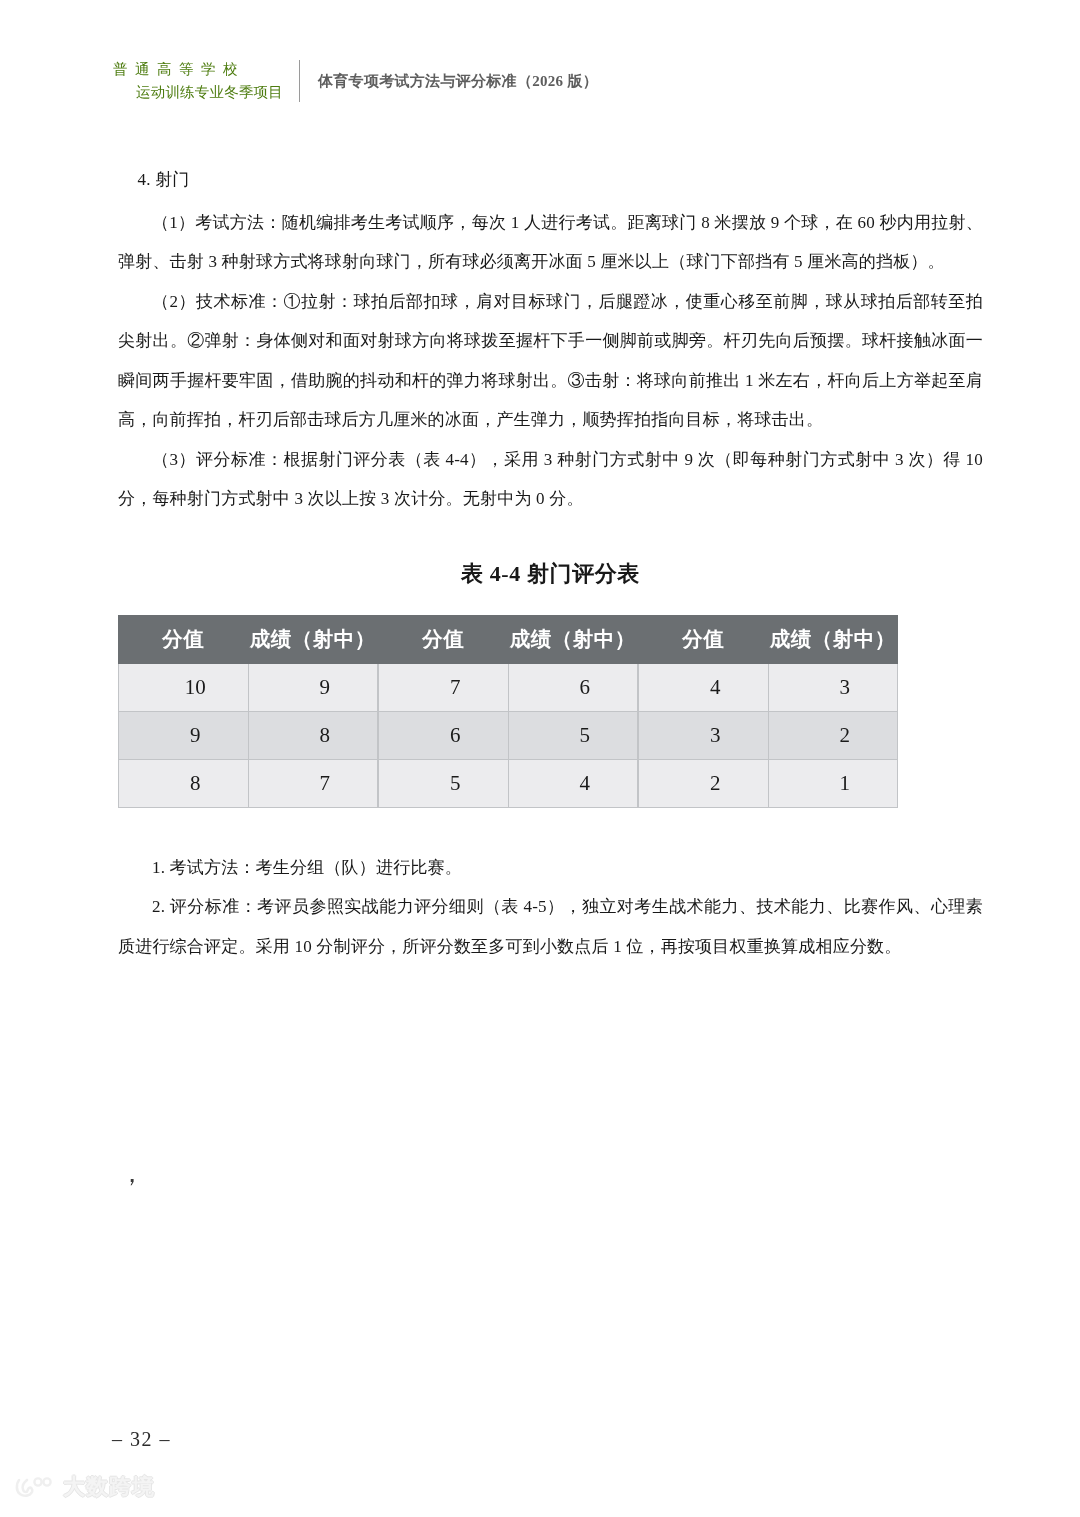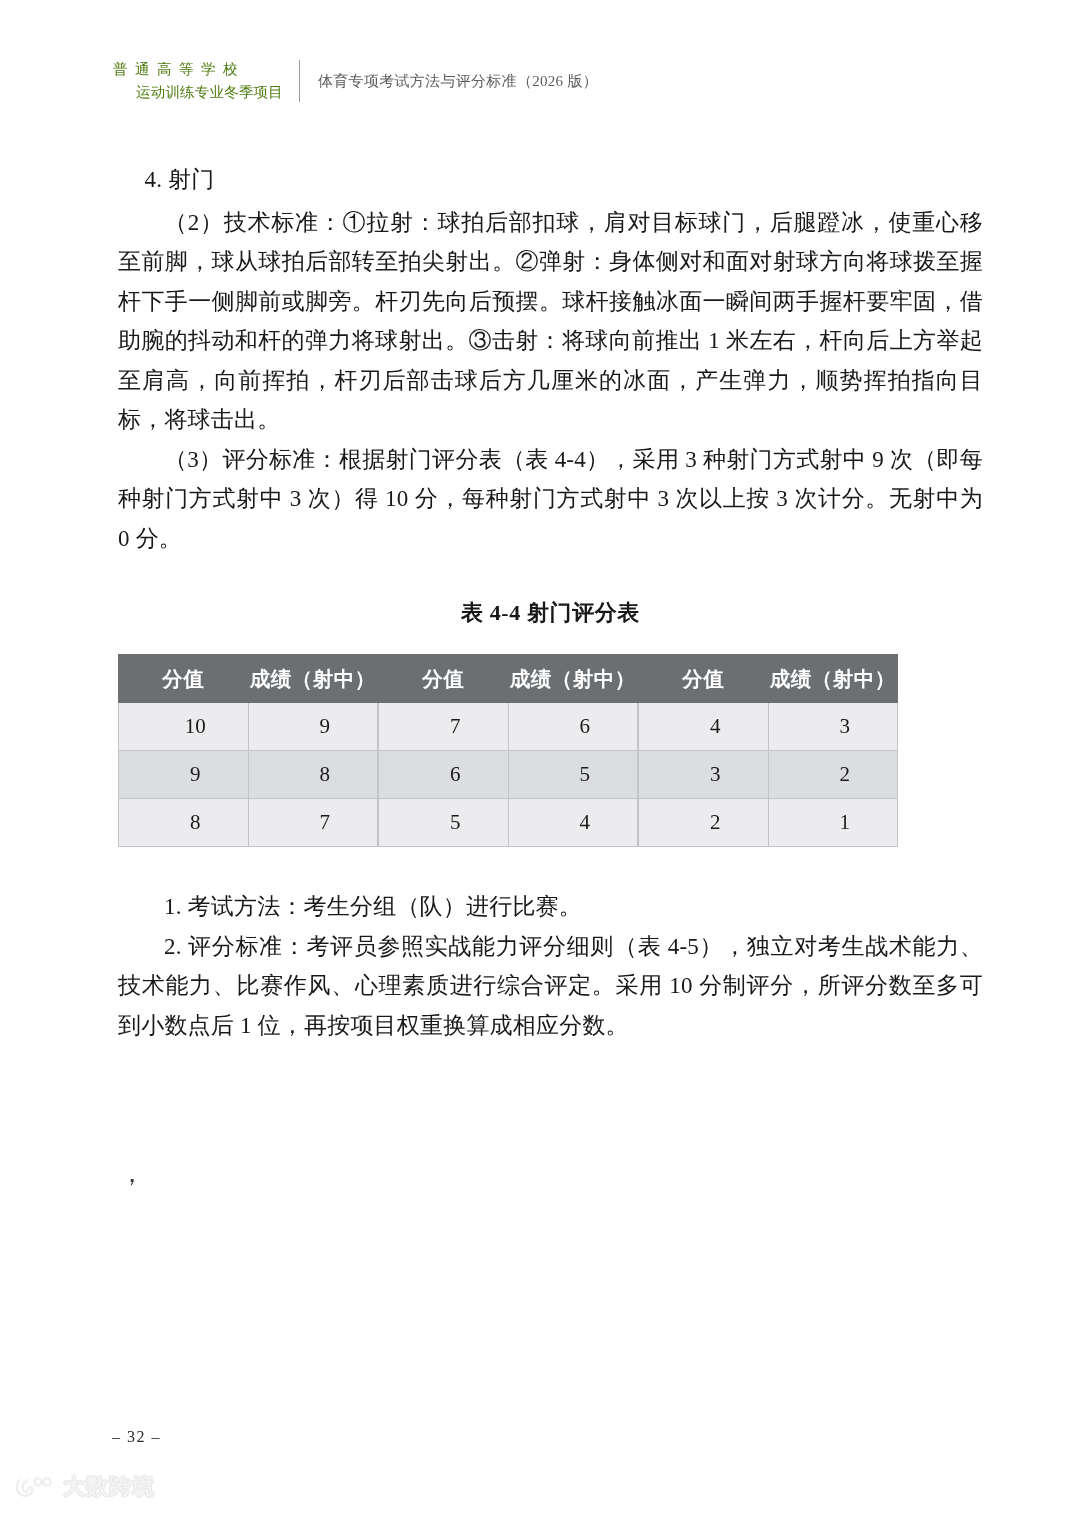--- a/index.html
+++ b/index.html
@@ -46,32 +46,33 @@
     width: 1px;
     height: 42px;
     background: #9a9a9a;
     margin: 0 18px 0 16px;
   }
   .runhead-right {
     font-size: 15px;
     color: #5e5e5e;
     letter-spacing: 0.3px;
     white-space: nowrap;
+    font-weight: bold;
   }
 
   
   .content {
     position: absolute;
     left: 118px;
     top: 160px;
     width: 865px;
   }
   p.para {
     margin: 0;
-    font-size: 23px;
+    font-size: 17px;
     line-height: 39.5px;
     text-align: justify;
     text-justify: inter-ideograph;
     letter-spacing: 0.2px;
     color: #191919;
   }
   p.indent2 { text-indent: 2em; }
   p.indent1 { text-indent: 1.15em; }
   p.heading {
     margin: 0;
@@ -135,21 +136,21 @@
     font-size: 26px;
     color: #3a3a3a;
     line-height: 1;
   }
 
   
   .folio {
     position: absolute;
     left: 112px;
     top: 1428px;
-    font-size: 16px;
+    font-size: 20px;
     color: #2a2a2a;
     letter-spacing: 1.5px;
   }
 
   
   .watermark {
     position: absolute;
     left: 14px;
     top: 1472px;
     display: flex;
@@ -179,20 +180,21 @@
   </div>
   <div class="runhead-rule"></div>
   <div class="runhead-right">体育专项考试方法与评分标准（2026 版）</div>
 </div>
 
 <div class="content">
 
   <p class="para indent1">4. 射门</p>
   <div class="gap-s"></div>
 
+  <p class="para indent2">（1）考试方法：随机编排考生考试顺序，每次 1 人进行考试。距离球门 8 米摆放 9 个球，在 60 秒内用拉射、弹射、击射 3 种射球方式将球射向球门，所有球必须离开冰面 5 厘米以上（球门下部挡有 5 厘米高的挡板）。</p>
   <p class="para indent2">（2）技术标准：①拉射：球拍后部扣球，肩对目标球门，后腿蹬冰，使重心移至前脚，球从球拍后部转至拍尖射出。②弹射：身体侧对和面对射球方向将球拨至握杆下手一侧脚前或脚旁。杆刃先向后预摆。球杆接触冰面一瞬间两手握杆要牢固，借助腕的抖动和杆的弹力将球射出。③击射：将球向前推出 1 米左右，杆向后上方举起至肩高，向前挥拍，杆刃后部击球后方几厘米的冰面，产生弹力，顺势挥拍指向目标，将球击出。</p>
   <p class="para indent2">（3）评分标准：根据射门评分表（表 4-4），采用 3 种射门方式射中 9 次（即每种射门方式射中 3 次）得 10 分，每种射门方式射中 3 次以上按 3 次计分。无射中为 0 分。</p>
 
   <div class="gap-l"></div>
 
   <p class="table-title">表 4-4   射门评分表</p>
 
   <div class="table-row-wrap">
 
     <table class="score-tbl">

